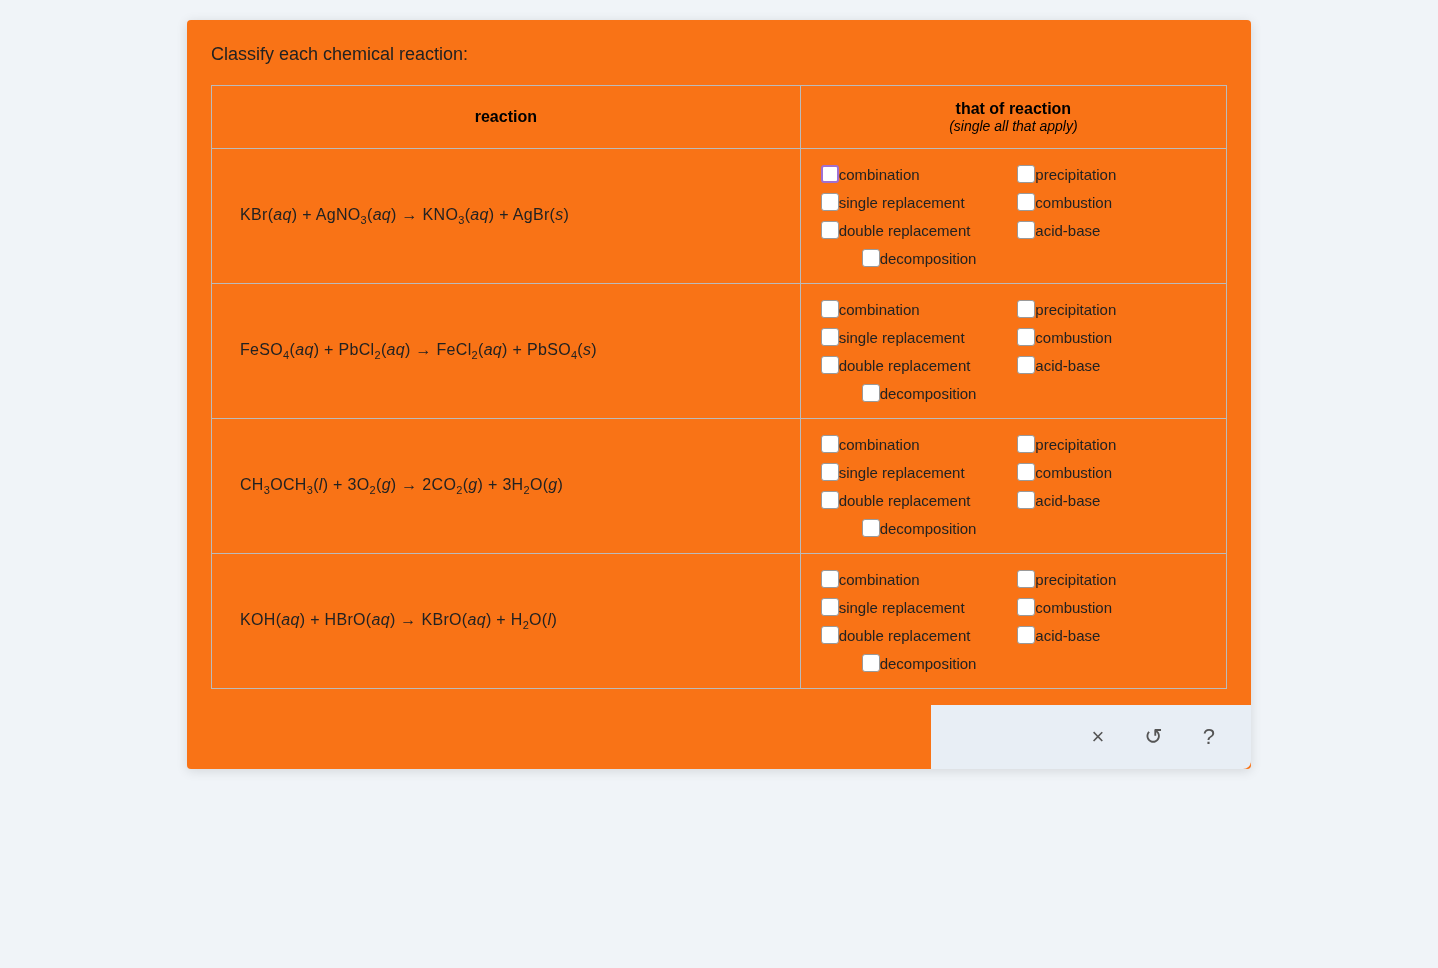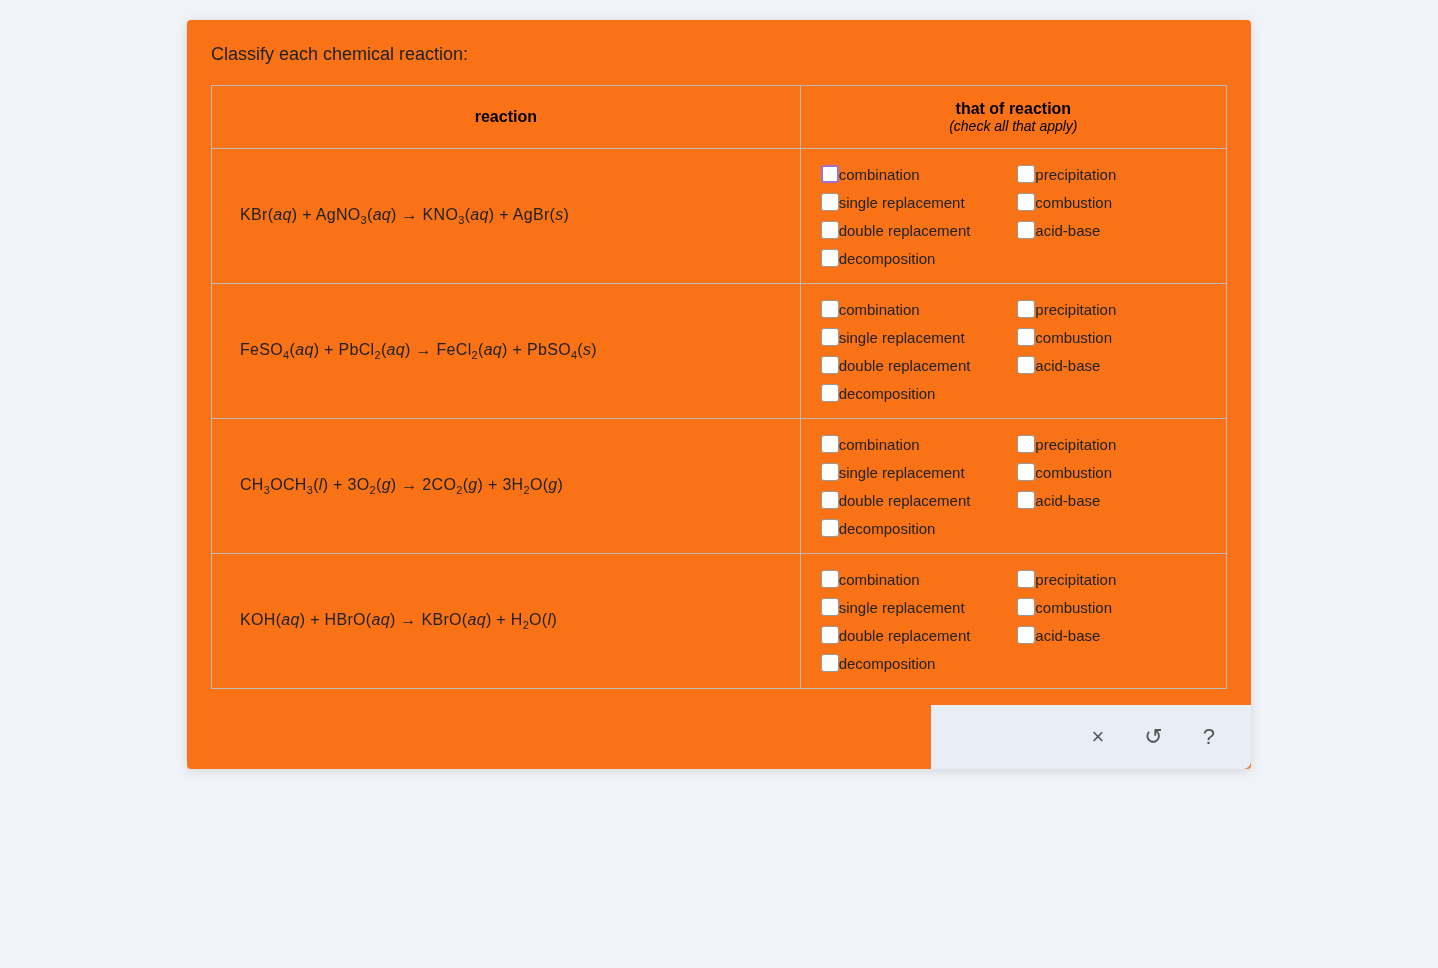--- a/index.html
+++ b/index.html
@@ -109,20 +109,21 @@
     }
 
     .checkbox.highlighted {
       border: 2.5px solid #a070d0;
       border-radius: 3px;
       background: #fff;
     }
 
     .decomposition-row {
       grid-column: 1 / 2;
+      margin-left: 41px;
     }
 
     
     .formula {
       font-size: 16px;
       letter-spacing: 0.02em;
     }
 
     .formula sub {
       font-size: 11px;
@@ -167,21 +168,21 @@
   <p class="instruction">Classify each chemical reaction:</p>
 
   <table>
     <thead>
       <tr>
         <th class="reaction-header">
           <span>reaction</span>
         </th>
         <th class="type-header">
           <span class="header-title">that of reaction</span>
-          <span class="header-sub">(check all that apply)</span>
+          <span class="header-sub">(single all that apply)</span>
         </th>
       </tr>
     </thead>
     <tbody id="table-body">
     <tr>
           <td class="reaction-cell formula">KBr(<i>aq</i>) + AgNO<sub>3</sub>(<i>aq</i>) → KNO<sub>3</sub>(<i>aq</i>) + AgBr(<i>s</i>)</td>
           <td class="options-cell">
             <div class="options-grid">
               <div class="option-item">
                 <span class="checkbox highlighted"></span>

